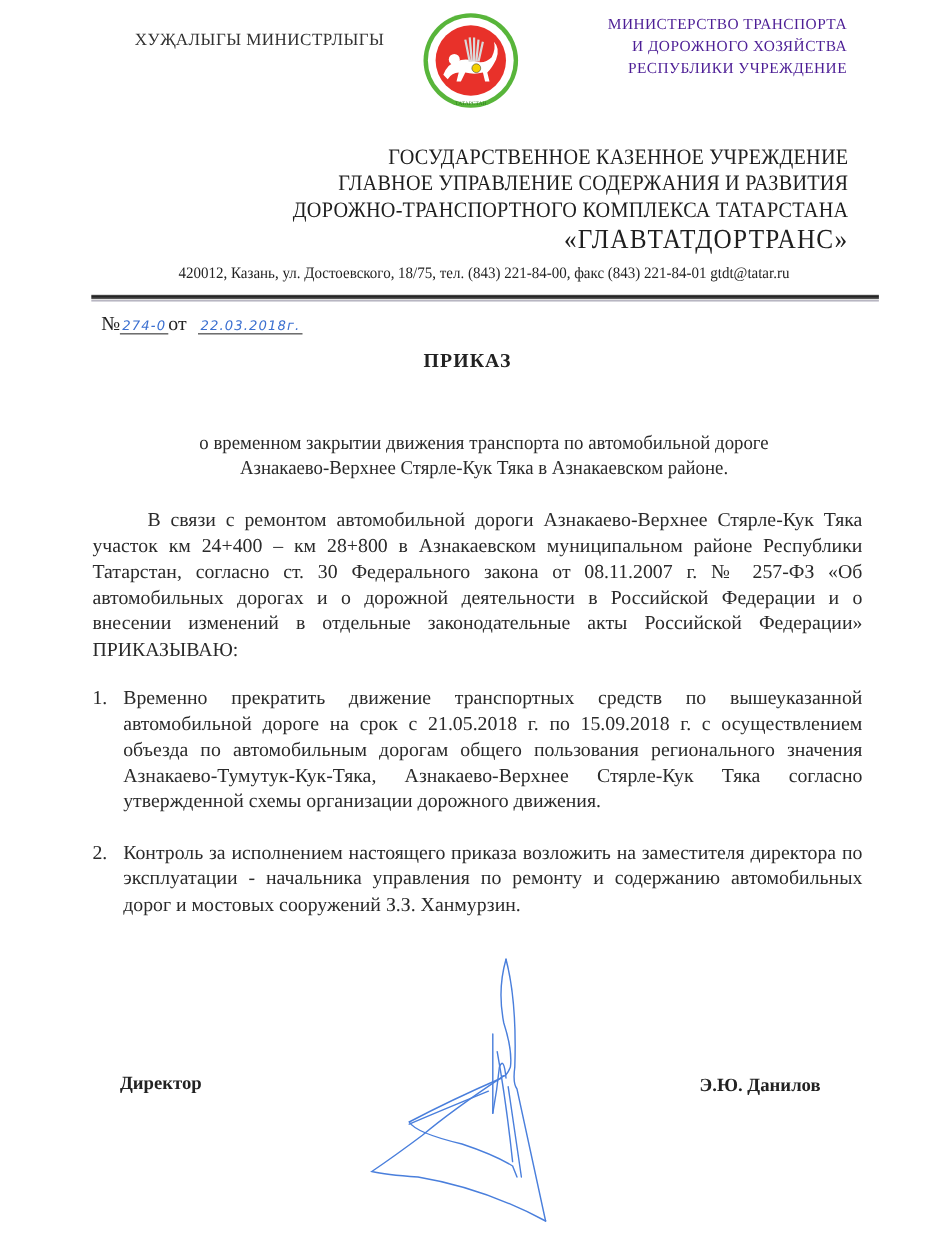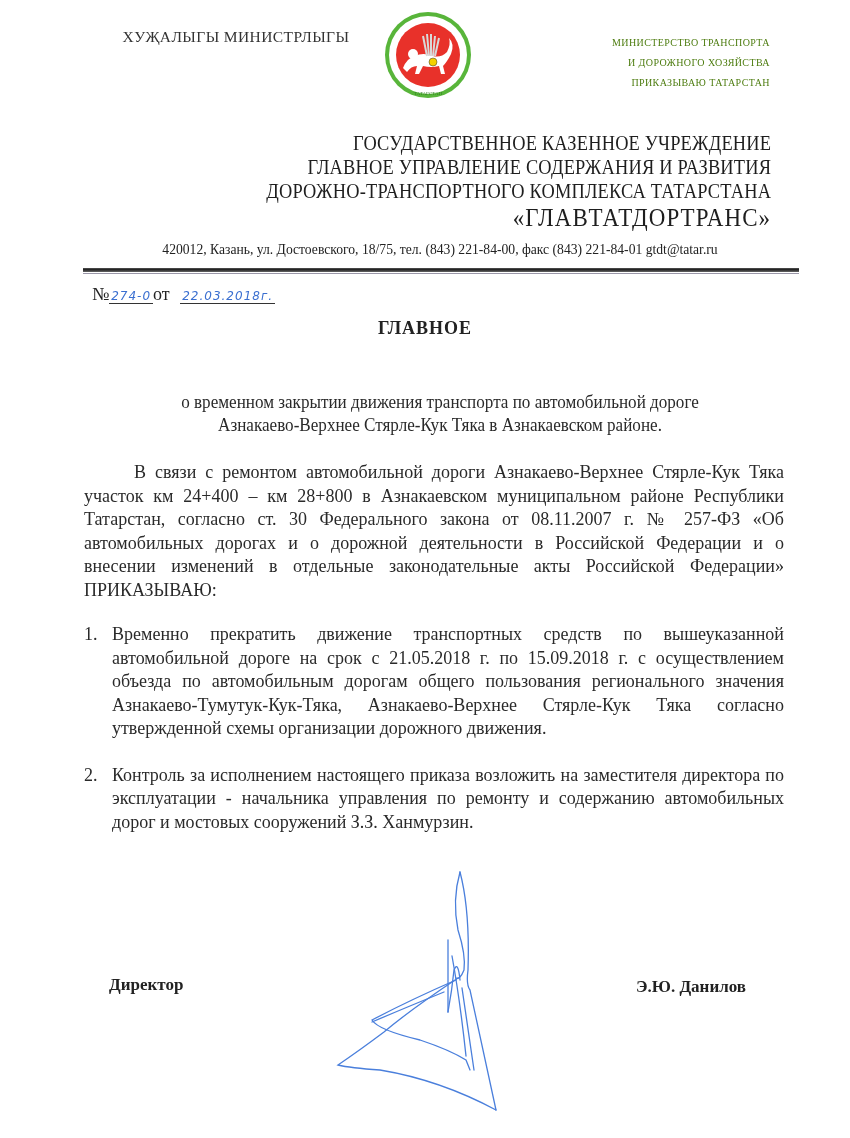--- a/index.html
+++ b/index.html
@@ -1,22 +1,22 @@
 <!DOCTYPE html>
 <html><head>
 <meta charset="utf-8">
 <style>
   html, body { margin: 0; padding: 0; background: #ffffff; }
   body { width: 850px; height: 1138px; position: relative; overflow: hidden;
          font-family: "Liberation Serif", serif; color: #2a2a2a; }
   .abs { position: absolute; }
   .hdr-left { left: 96px; top: 27px; width: 280px; text-align: center;
               font-size: 15.5px; line-height: 20px; letter-spacing: 0.4px; color: #333; }
-  .hdr-right { left: 490px; top: 33px; width: 300px; text-align: center;
-               font-size: 10px; line-height: 20px; letter-spacing: 0.4px; color: #4d7c0f; }
+  .hdr-right { left: 490px; top: 13px; width: 300px; text-align: center;
+               font-size: 14px; line-height: 20px; letter-spacing: 0.4px; color: #4c1d95; }
   .hdr-right div { text-align: right; padding-right: 20px; }
   .emblem { left: 383px; top: 10px; width: 90px; height: 90px; }
   .org { left: 80px; top: 131px; width: 720px; text-align: right; color: #1e1e1e; }
   .org .l { font-size: 20px; line-height: 24px; letter-spacing: 0.2px; transform: scaleX(0.92); }
   .org .big { font-size: 25px; line-height: 30px; letter-spacing: 1.2px; transform: scaleX(0.92); }
   .addr { left: 80px; top: 241px; width: 720px; text-align: center; font-size: 14.5px; color: #222; transform: scaleX(0.94); }
   .rule { left: 83px; top: 268px; width: 716px; height: 4px; background: linear-gradient(#555, #222 40%, #666); }
   .rule2 { left: 83px; top: 273px; width: 716px; height: 1px; background: #9a97a8; }
   .num-line { left: 92px; top: 284px; font-size: 18px; color: #222; }
   .hand { font-family: "DejaVu Sans", sans-serif; font-style: italic; color: #3a6fd0; font-size: 12px; letter-spacing: 1px; }
@@ -49,40 +49,40 @@
     <circle cx="30" cy="44" r="5" fill="#ffffff"></circle>
     <path d="M44 46 L40 26 M46 46 L44 24 M48 46 L48 24 M50 46 L52 26 M52 46 L56 28" stroke="#d9d9d9" stroke-width="2"></path>
     <circle cx="50" cy="52" r="4" fill="#f4d000" stroke="#333" stroke-width="0.5"></circle>
     <text x="45" y="85" font-size="5" text-anchor="middle" fill="#2e7d1f">ТАТАРСТАН</text>
   </svg>
 </div>
 
 <div class="abs hdr-right">
   <div>МИНИСТЕРСТВО ТРАНСПОРТА</div>
   <div>И ДОРОЖНОГО ХОЗЯЙСТВА</div>
-  <div>ПРИКАЗЫВАЮ ТАТАРСТАН</div>
+  <div>РЕСПУБЛИКИ УЧРЕЖДЕНИЕ</div>
 </div>
 
 <div class="abs org">
   <div class="l">ГОСУДАРСТВЕННОЕ КАЗЕННОЕ УЧРЕЖДЕНИЕ</div>
   <div class="l">ГЛАВНОЕ УПРАВЛЕНИЕ СОДЕРЖАНИЯ И РАЗВИТИЯ</div>
   <div class="l">ДОРОЖНО-ТРАНСПОРТНОГО КОМПЛЕКСА ТАТАРСТАНА</div>
   <div class="big">«ГЛАВТАТДОРТРАНС»</div>
 </div>
 
 <div class="abs addr">420012, Казань, ул. Достоевского, 18/75, тел. (843) 221-84-00, факс (843) 221-84-01  gtdt@tatar.ru</div>
 <div class="abs rule"></div>
 <div class="abs rule2"></div>
 
 <div class="abs num-line">
   <span>№</span><span class="uline hand">274-0</span><span>от</span>
   <span class="uline hand" style="margin-left:6px;">22.03.2018г.</span>
 </div>
 
-<div class="abs title">ГЛАВНОЕ</div>
+<div class="abs title">ПРИКАЗ</div>
 
 <div class="abs subj">
   <div>о временном закрытии движения транспорта по автомобильной дороге</div>
   <div>Азнакаево-Верхнее Стярле-Кук Тяка в Азнакаевском районе.</div>
 </div>
 
 <div class="abs para">
   <p>В связи с ремонтом автомобильной дороги Азнакаево-Верхнее Стярле-Кук Тяка участок км 24+400 – км 28+800 в Азнакаевском муниципальном районе Республики Татарстан, согласно ст. 30 Федерального закона от 08.11.2007 г. № 257-ФЗ «Об автомобильных дорогах и о дорожной деятельности в Российской Федерации и о внесении изменений в отдельные законодательные акты Российской Федерации» ПРИКАЗЫВАЮ:</p>
 </div>
 

